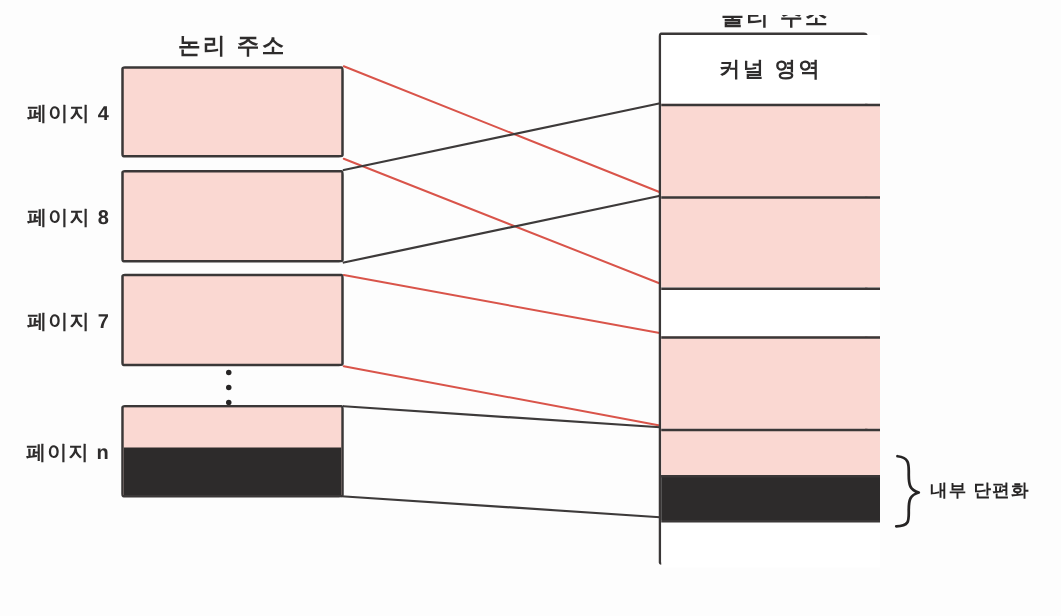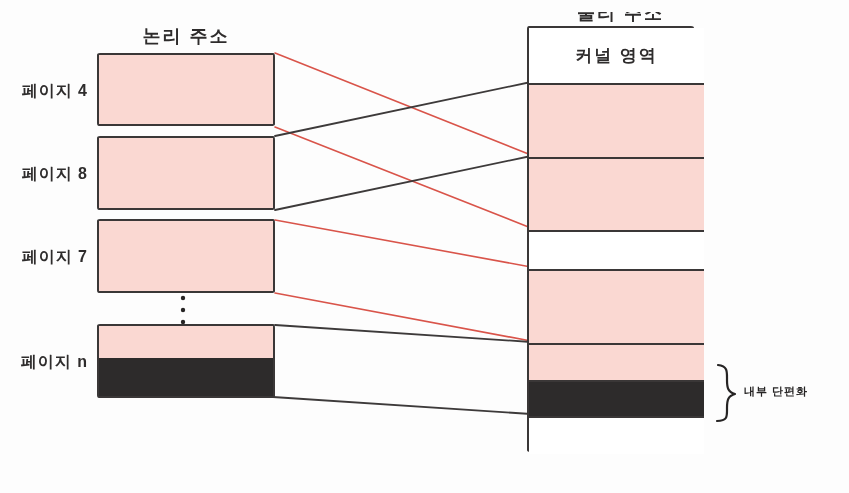--- a/index.html
+++ b/index.html
@@ -49,21 +49,21 @@
     background:#fff;
   }
   .frame{position:absolute;left:0;width:175px;box-sizing:border-box;border-top:2px solid var(--outline,#3a3737);}
   .frame.first{border-top:none;}
   .frame.pink{background:var(--page-fill,#fad8d2);}
   .frame.white{background:#ffffff;}
   .frame.dark{background:var(--unused-fill,#2d2b2b);}
   .kernel-label{display:flex;align-items:center;justify-content:center;
     font-size:17px;font-weight:bold;letter-spacing:2px;color:#2e2c2c;background:#fff;}
 
-  .annot-label{font-size:11px;font-weight:bold;letter-spacing:1px;color:#262424;white-space:nowrap;}
+  .annot-label{font-size:14px;font-weight:bold;letter-spacing:1px;color:#262424;white-space:nowrap;}
 </style>
 </head>
 <body>
 
 <div id="stage">
 
   <svg class="overlay">
 
     <line class="conn red" x1="275" y1="53" x2="531" y2="155"></line>
     <line class="conn red" x1="275" y1="127" x2="531" y2="228"></line>

